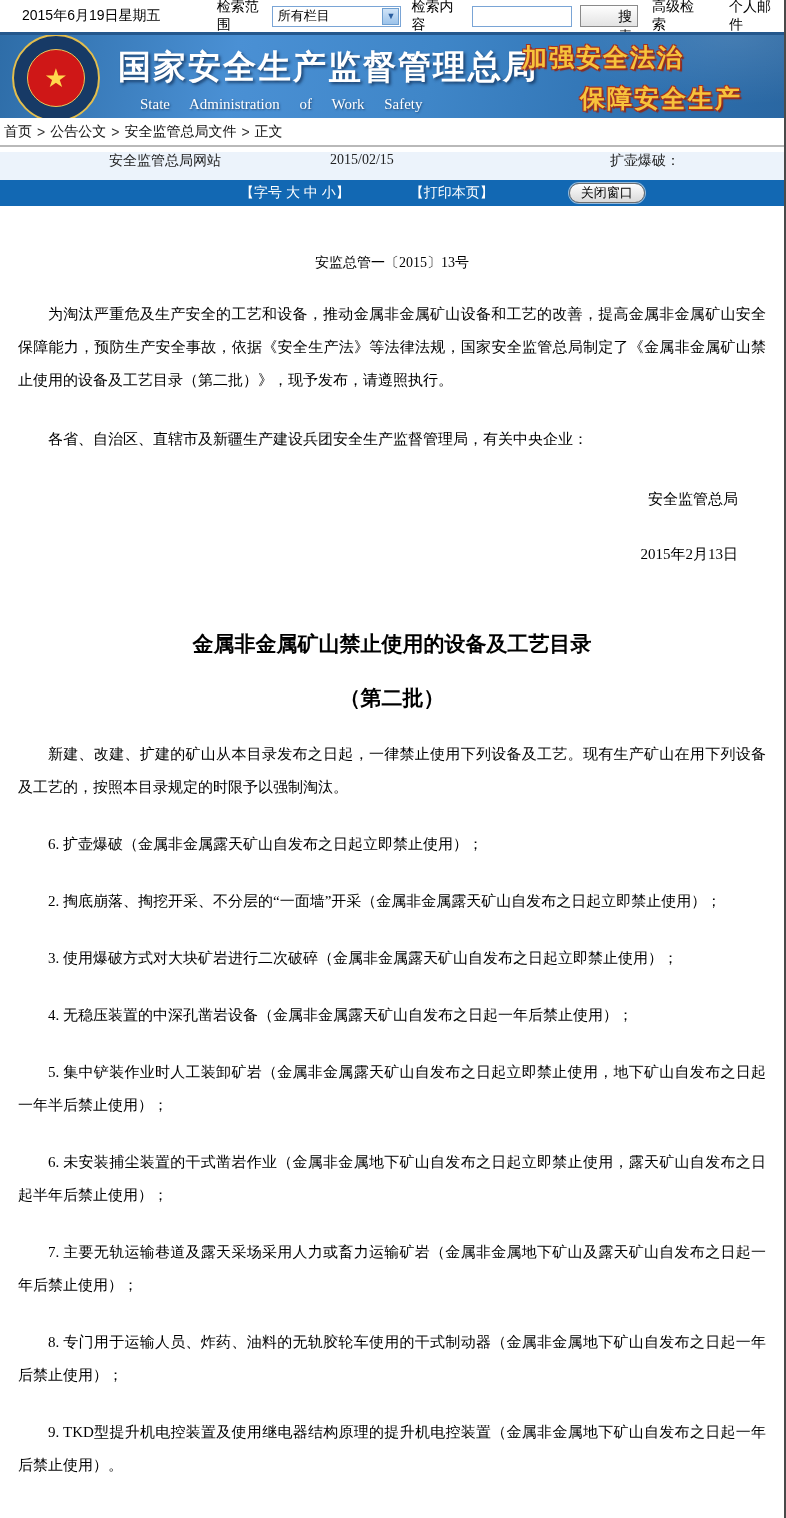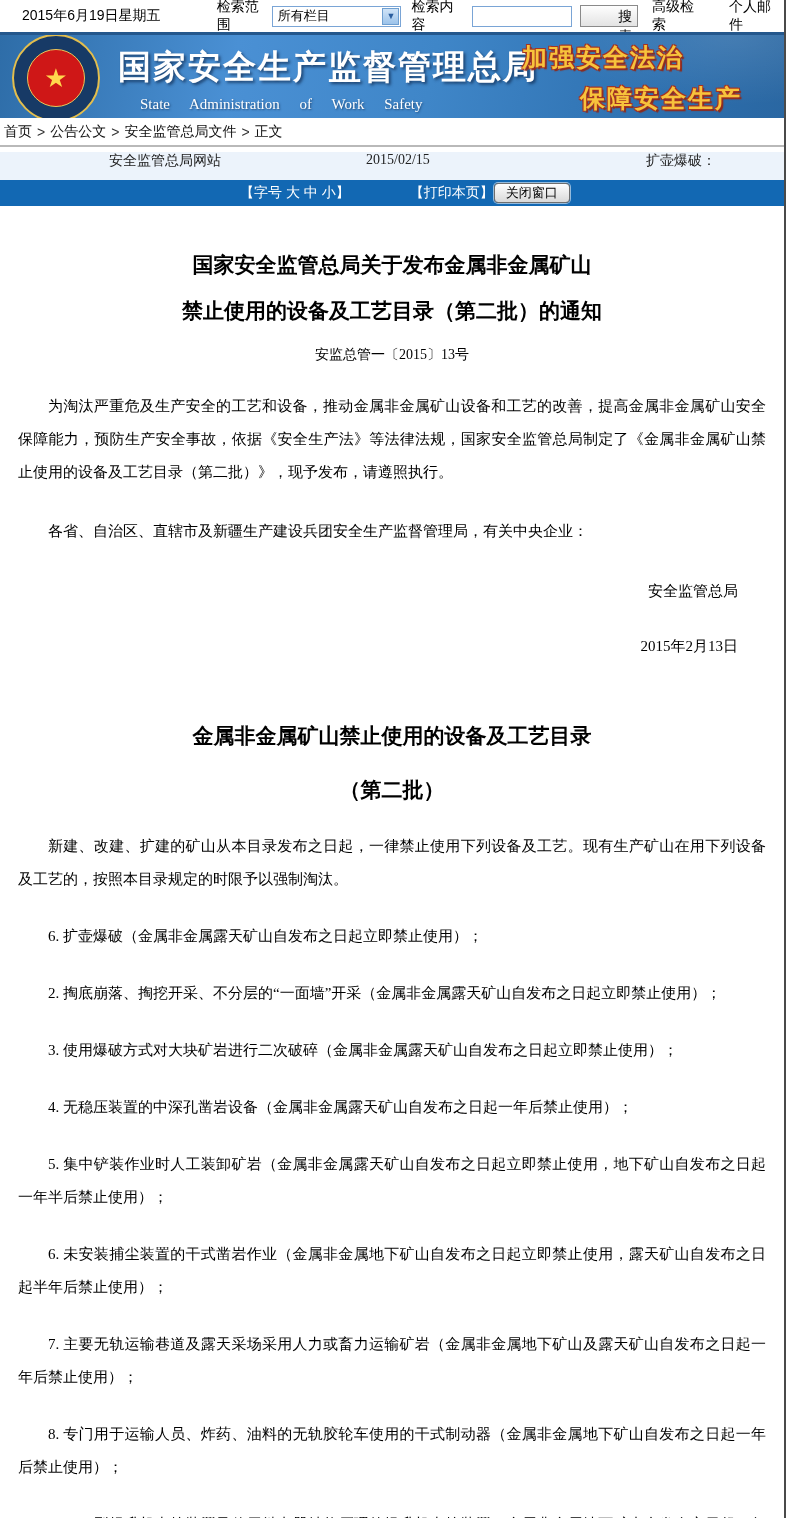--- a/index.html
+++ b/index.html
@@ -45,30 +45,30 @@
   .slogan.l2 { margin-left:58px; margin-top:8px; }
 
   
   .crumb-row { height:27px; display:flex; align-items:center; font-size:14px; color:#111; padding-left:4px; }
   .crumb-row .sep { margin:0 5px; color:#333; }
   .crumb-rule { height:2px; background:#b9b9b9; margin-bottom:5px; }
 
   
   .infobar { height:28px; background:#ecf3fb; display:flex; align-items:flex-start; font-size:14px; color:#222; }
   .infobar .site { width:330px; text-align:center; }
-  .infobar .pubdate { width:170px; text-align:left; font-family:"Liberation Serif","DejaVu Serif",serif;margin-left:36px; }
+  .infobar .pubdate { width:170px; text-align:left; font-family:"Liberation Serif","DejaVu Serif",serif; }
   .infobar .src { flex:1; text-align:left; padding-left:110px; }
 
   
   .toolbar { height:26px; background:#1268b3; display:flex; align-items:center; color:#fff; font-size:14px; }
   .toolbar .fontsize { margin-left:240px; }
   .toolbar .print { margin-left:60px; }
-  .tb-close { width:76px; height:20px; background:linear-gradient(#fefefe,#d9d9d9);
+  .tb-close { margin-left:75px; width:76px; height:20px; background:linear-gradient(#fefefe,#d9d9d9);
               border:1px solid #6e6e6e; box-shadow:0 0 0 1px rgba(255,255,255,.55);
-              font-size:13px; color:#000; text-align:center; line-height:18px; border-radius:4px; }
+              font-size:13px; color:#000; text-align:center; line-height:18px; border-radius:10px; }
 
   
   .doc { padding:36px 18px 0 18px; font-family:"Liberation Serif","DejaVu Serif",serif; font-size:15px; color:#000; }
   .doc-title { text-align:center; font-family:"Liberation Sans","DejaVu Sans",sans-serif;
                font-weight:bold; font-size:21px; line-height:46px; }
   .doc-number { text-align:center; margin-top:12px; font-size:14px; }
   .doc p.body-p { line-height:33px; margin-top:26px; text-indent:2em; text-align:justify; }
   .doc .salutation { margin-top:36px; }
   .sig-block { text-align:right; padding-right:28px; }
   .sig-org { margin-top:34px; }
@@ -130,24 +130,20 @@
     <span class="src">扩壶爆破：</span>
   </div>
 
   <div class="toolbar">
     <span class="fontsize">【字号 大 中 小】</span>
     <span class="print">【打印本页】</span>
     <div class="tb-close">关闭窗口</div>
   </div>
 
   <div class="doc">
-    <div class="doc-title">
-      <div>国家安全监管总局关于发布金属非金属矿山</div>
-      <div>禁止使用的设备及工艺目录（第二批）的通知</div>
-    </div>
     <div class="doc-number">安监总管一〔2015〕13号</div>
 
     <p class="body-p">为淘汰严重危及生产安全的工艺和设备，推动金属非金属矿山设备和工艺的改善，提高金属非金属矿山安全保障能力，预防生产安全事故，依据《安全生产法》等法律法规，国家安全监管总局制定了《金属非金属矿山禁止使用的设备及工艺目录（第二批）》，现予发布，请遵照执行。</p>
     <p class="body-p salutation">各省、自治区、直辖市及新疆生产建设兵团安全生产监督管理局，有关中央企业：</p>
 
     <div class="sig-block sig-org">安全监管总局</div>
     <div class="sig-block sig-date">2015年2月13日</div>
 
     <div class="catalog-title">金属非金属矿山禁止使用的设备及工艺目录</div>
     <div class="catalog-sub">（第二批）</div>

